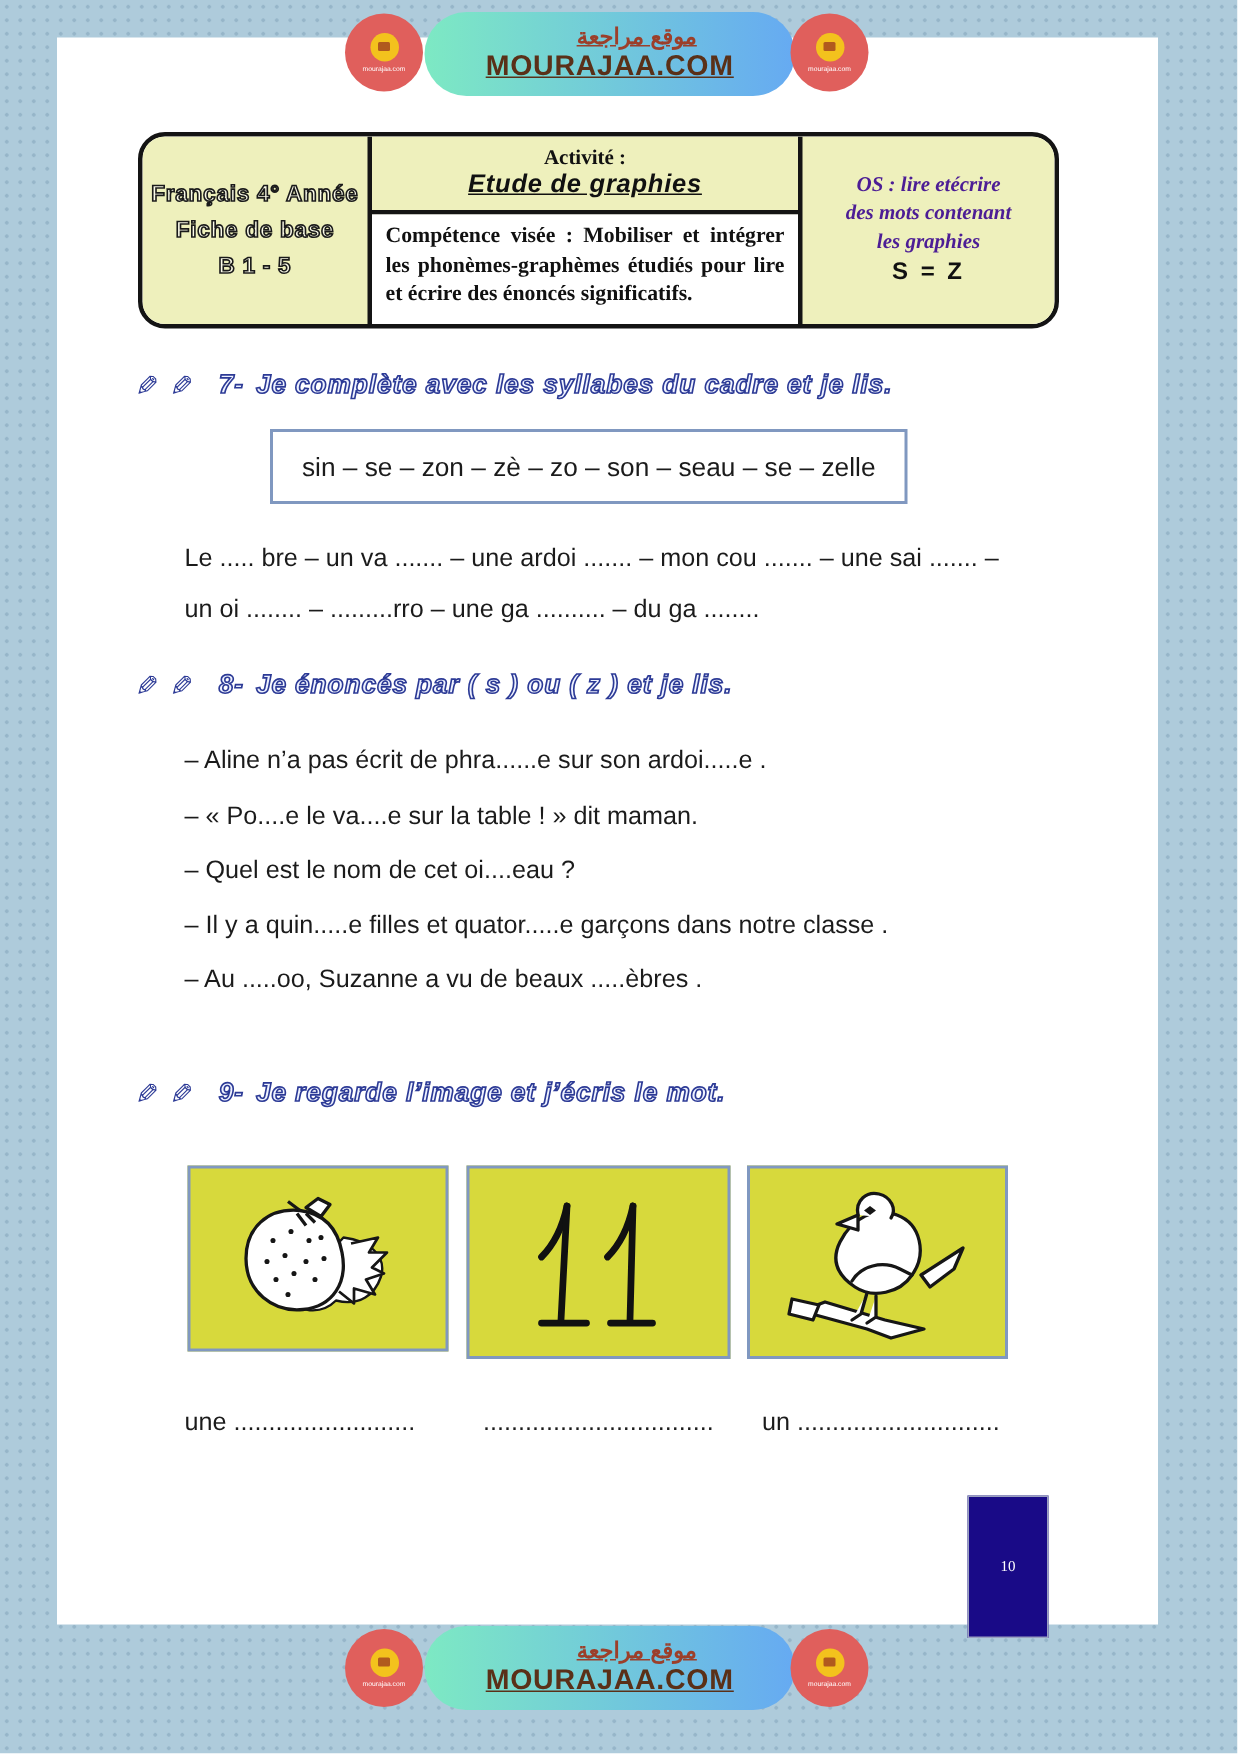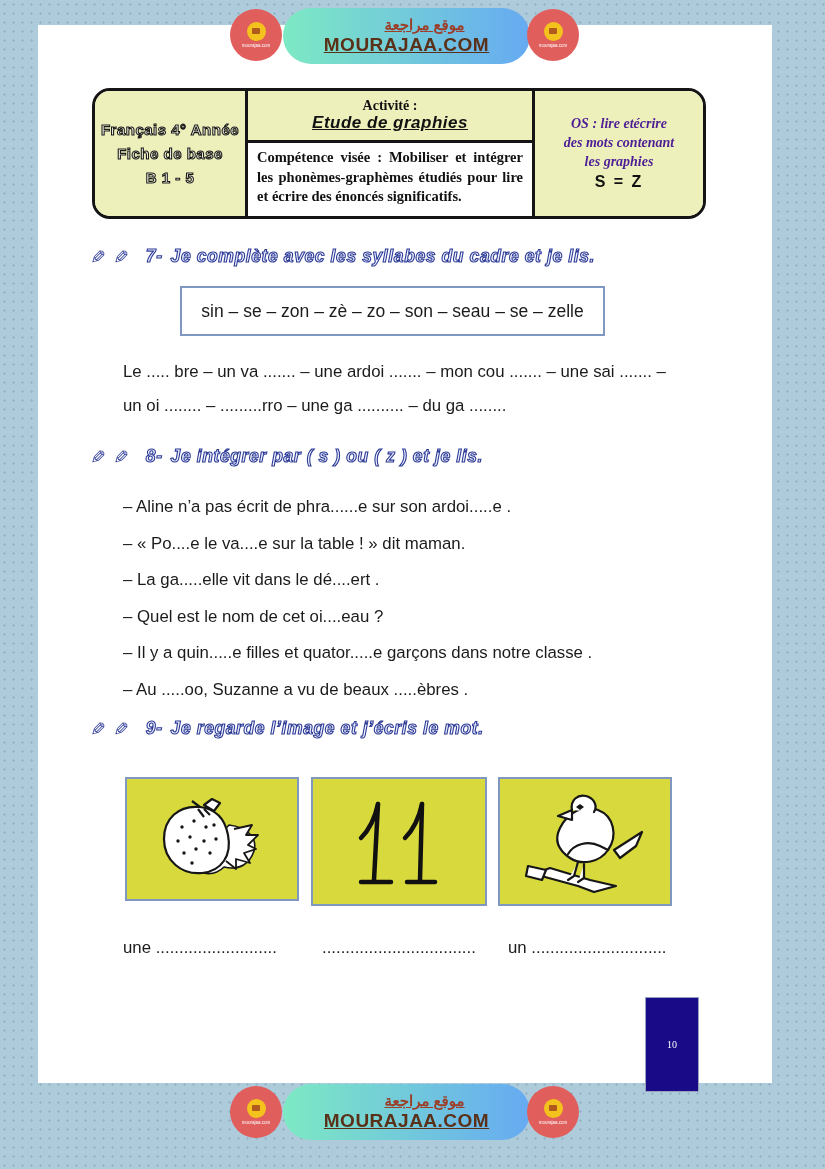--- a/index.html
+++ b/index.html
@@ -129,27 +129,26 @@
   <div class="ex-head" style="top:246px;">
     <span class="pencil">✎</span><span class="pencil">✎</span><span class="ex-num">7-</span><span class="ex-title">Je complète avec les syllabes du cadre et je lis.</span>
   </div>
 
   <div class="syll-box">sin – se – zon – zè – zo – son – seau – se – zelle</div>
 
   <div class="fill-line" style="top:362px;">Le  ..... bre – un va ....... – une ardoi ....... – mon cou ....... – une sai ....... –</div>
   <div class="fill-line" style="top:396px;">un oi ........ – .........rro – une ga .......... – du ga ........</div>
 
   <div class="ex-head" style="top:446px;">
-    <span class="pencil">✎</span><span class="pencil">✎</span><span class="ex-num">8-</span><span class="ex-title">Je intégrer par ( s ) ou ( z ) et je lis.</span>
+    <span class="pencil">✎</span><span class="pencil">✎</span><span class="ex-num">8-</span><span class="ex-title">Je énoncés par ( s ) ou ( z ) et je lis.</span>
   </div>
 
   <div class="sent-list">
     <div>– Aline n’a pas écrit de phra......e sur son ardoi.....e .</div>
     <div>– « Po....e le va....e sur la table ! » dit maman.</div>
-    <div>– La ga.....elle vit dans le dé....ert .</div>
     <div>– Quel est le nom de cet oi....eau ?</div>
     <div>– Il y a quin.....e filles et quator.....e garçons dans notre classe .</div>
     <div>– Au  .....oo, Suzanne a vu de beaux  .....èbres .</div>
   </div>
 
   <div class="ex-head" style="top:718px;">
     <span class="pencil">✎</span><span class="pencil">✎</span><span class="ex-num">9-</span><span class="ex-title">Je regarde l’image et j’écris le mot.</span>
   </div>
 
   <div class="img-box" style="left:125px; width:170px; height:120px;">

